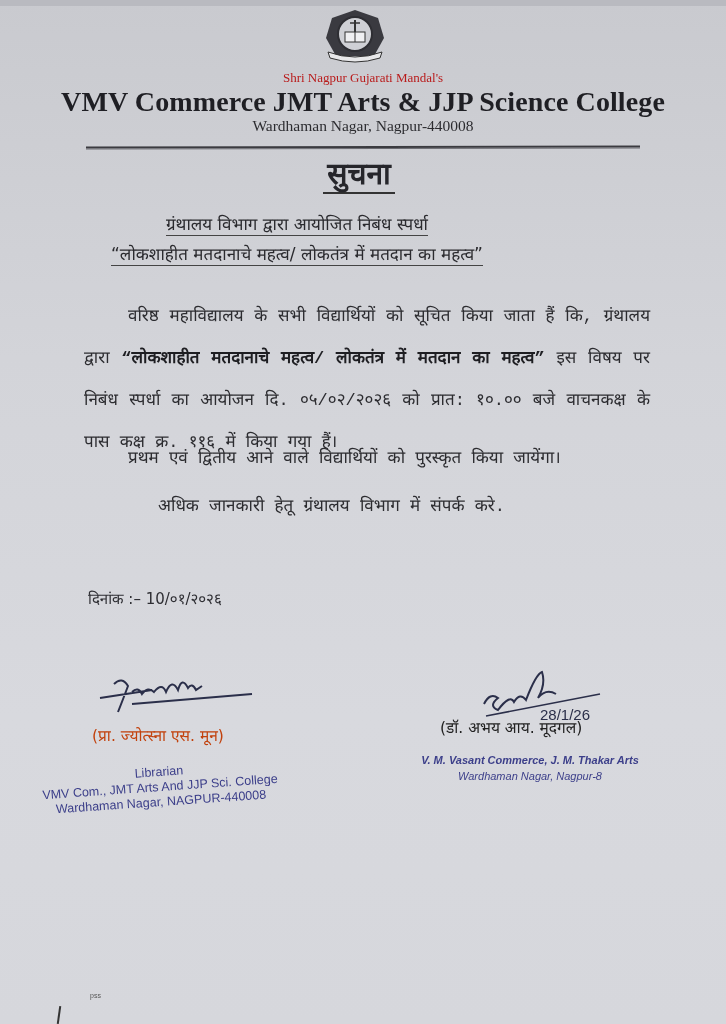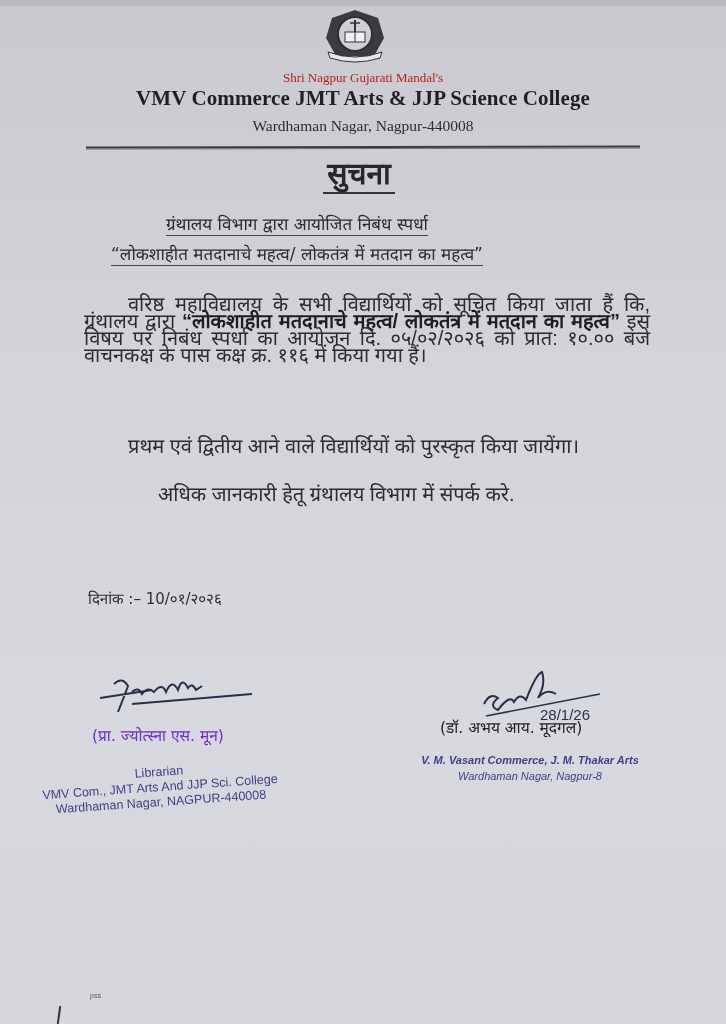--- a/index.html
+++ b/index.html
@@ -6,43 +6,43 @@
   body {
     width:726px; height:1024px; overflow:hidden; position:relative;
     background: linear-gradient(180deg, #c9cacf 0%, #d3d4d9 35%, #d8d9de 70%, #d6d7dc 100%);
     font-family: "DejaVu Serif", serif; color:#2a2a2e;
   }
   .paper-edge { position:absolute; left:0; top:0; width:726px; height:6px; background:#b9bac0; }
   .logo { position:absolute; left:322px; top:8px; width:66px; height:58px; }
   .subtitle { position:absolute; top:70px; left:0; width:726px; text-align:center;
     font-family:"Liberation Serif", serif; font-size:13px; color:#b91c1c; }
   .college { position:absolute; top:86px; left:0; width:726px; text-align:center;
-    font-family:"Liberation Serif", serif; font-weight:bold; font-size:21px; color:#1f1f24; letter-spacing:0.1px; }
+    font-family:"Liberation Serif", serif; font-weight:bold; font-size:28px; color:#1f1f24; letter-spacing:0.1px; }
   .address { position:absolute; top:117px; left:0; width:726px; text-align:center;
     font-family:"Liberation Serif", serif; font-size:15.5px; color:#2c2c30; }
   .rule { position:absolute; left:86px; top:146px; width:554px; height:0; border-top:2.5px solid #3b3b40; border-bottom:1px solid #6a6a70; transform:rotate(-0.08deg); }
   .notice-title { position:absolute; top:152px; left:0; width:718px; text-align:center;
     font-family:"DejaVu Sans", sans-serif; font-size:30px; font-weight:bold; color:#26262b; }
   .notice-title span { border-bottom:2px solid #333; padding:0 4px 1px; }
   .head1, .head2 { position:absolute; left:0; width:594px; text-align:center;
     font-family:"DejaVu Sans", sans-serif; font-size:17px; color:#2a2a2e; }
   .head1 { top:212px; }
   .head2 { top:242px; }
   .head1 span, .head2 span { border-bottom:1.5px solid #444; padding-bottom:1px; }
-  .para { position:absolute; left:84px; width:566px; font-family:Liberation Sans, sans-serif;
-    font-size:20px; color:#2c2c30; line-height:17px; }
+  .para { position:absolute; left:84px; width:566px; font-family:Liberation Mono, monospace;
+    font-size:17px; color:#2c2c30; line-height:42px; }
   .p1 { top:296px; text-indent:44px; text-align:justify; }
   .p1 b { font-weight:bold; color:#1e1e22; }
   .p2 { top:438px; left:128px; }
   .p3 { top:486px; left:128px;margin-left:30px; }
   .date { position:absolute; top:588px; left:88px; font-family:"DejaVu Sans", sans-serif; font-size:15px; color:#2e2e33; }
   .sig { position:absolute; }
   .sig-left { left:92px; top:668px; width:170px; height:48px; }
   .sig-right { left:480px; top:664px; width:160px; height:58px; }
-  .name-left { position:absolute; top:724px; left:92px; font-family:"DejaVu Sans", sans-serif; font-size:15.5px; color:#6d28d9; }
+  .name-left { position:absolute; top:724px; left:92px; font-family:"DejaVu Sans", sans-serif; font-size:15.5px; color:#c2410c; }
   .name-right { position:absolute; top:716px; left:440px; font-family:"DejaVu Sans", sans-serif; font-size:15.5px; color:#222; }
   .stamp { position:absolute; font-family:"Liberation Sans", sans-serif; color:#3c3f8a; text-align:center; }
   .stamp-left { left:40px; top:765px; width:240px; transform:rotate(-4deg); font-size:12.5px; line-height:15px; }
   .stamp-right { left:410px; top:752px; width:240px; font-size:11px; line-height:16px; font-style:italic; }
   .stamp-right .bold { font-weight:bold; }
   .pss { position:absolute; left:90px; top:992px; font-family:"Liberation Sans", sans-serif; font-size:7px; color:#555; }
   .tick-mark { position:absolute; left:58px; top:1006px; width:2px; height:18px; background:#333; transform:rotate(8deg); }
 </style>
 </head>
 <body>

